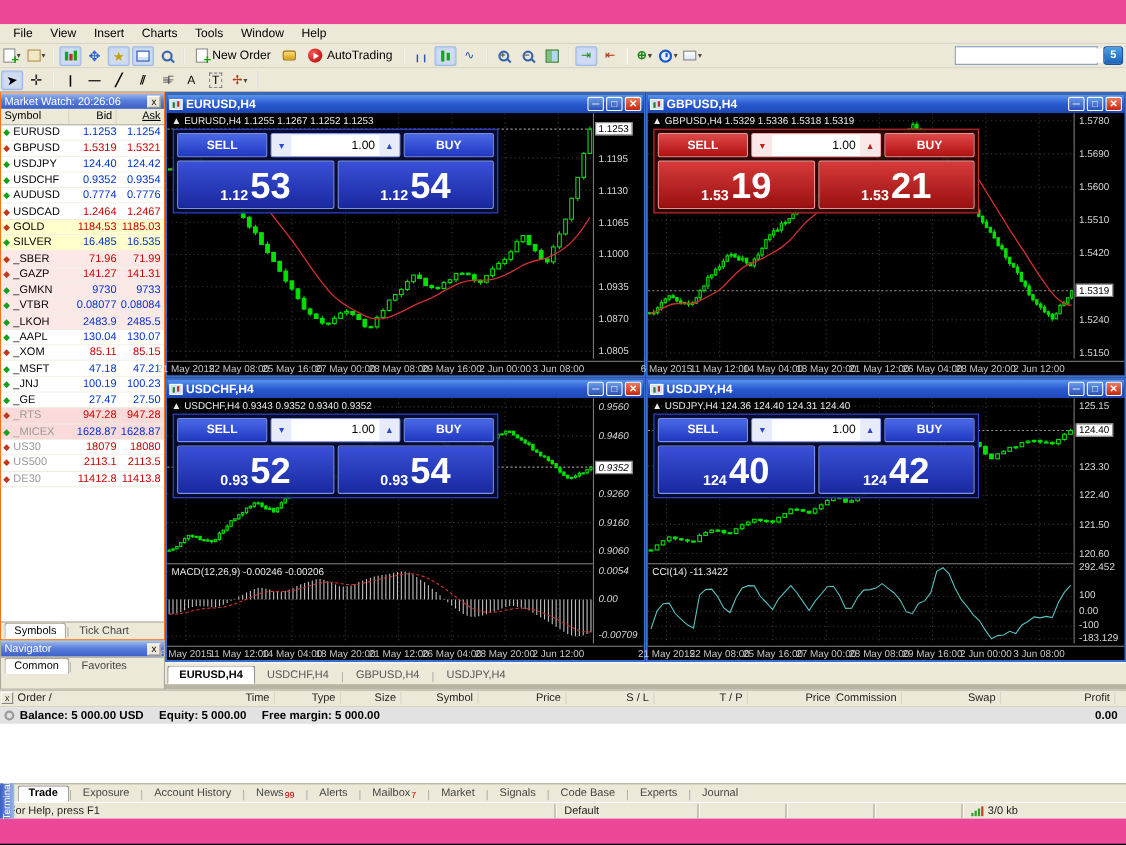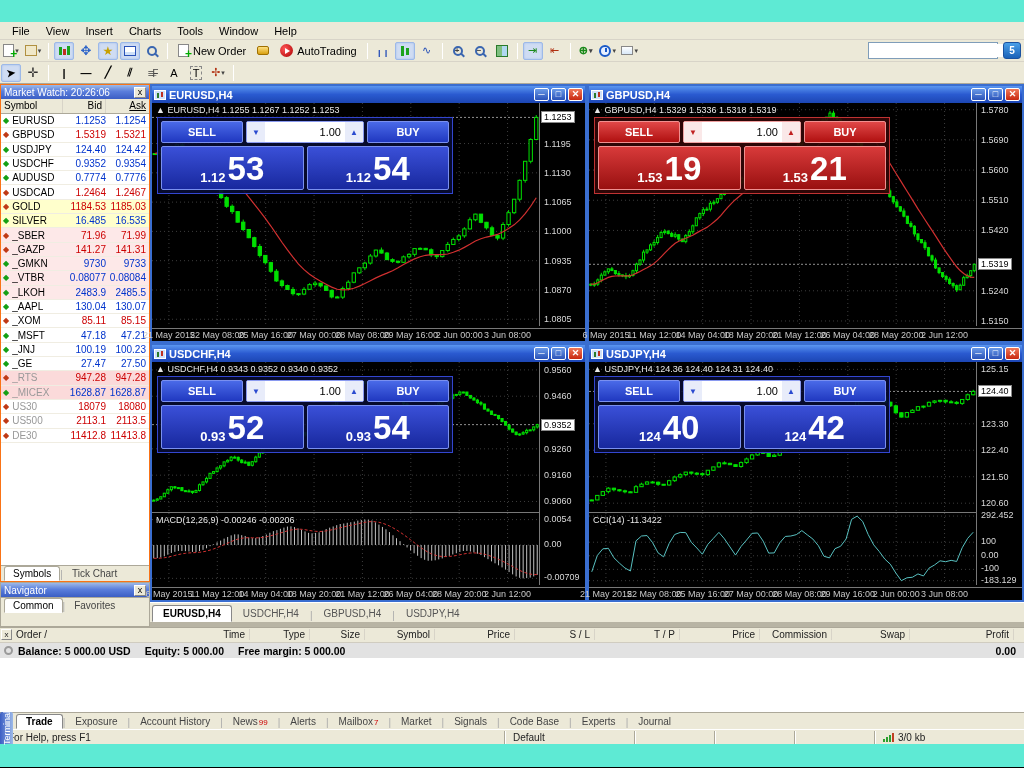--- a/index.html
+++ b/index.html
@@ -1,18 +1,18 @@
 <!DOCTYPE html>
 <html><head>
 <meta charset="utf-8">
 <style>
   * { margin:0; padding:0; box-sizing:border-box; }
   html,body { width:1024px; height:768px; background:#000; overflow:hidden;
     font-family:"Liberation Sans", sans-serif; font-size:11px; color:#000; }
-  .screen { position:relative; width:1024px; height:767px; background:#5eead4; }
+  .screen { position:relative; width:1024px; height:767px; background:#ec4899; }
   .app { position:absolute; left:0; top:22px; width:1024px; height:722px; background:#ece9d8; }
 
   
   .menubar { position:absolute; left:0; top:0; width:1024px; height:18px; background:#ece9d8;
     border-bottom:1px solid #d8d4c8; display:flex; align-items:center; padding-left:4px; }
   .menu-item { padding:2px 8px; cursor:default; }
   .toolbar { position:absolute; left:0; width:1024px; background:#ece9d8; display:flex; align-items:center; }
   .tb1 { top:18px; height:22px; border-bottom:1px solid #d8d4c8; }
   .tb2 { top:40px; height:22px; border-bottom:1px solid #aca899; }
   .tbtn { width:20px; height:18px; margin:0 1px; display:flex; align-items:center; justify-content:center;
@@ -1237,21 +1237,21 @@
               <rect x="370.1127272727273" y="70.63941230976255" width="2.110909090909091" height="1.3478784794871927" fill="#000" stroke="#00e000" stroke-width="1"></rect>
               <line x1="374.68636363636364" y1="66.7372051265714" x2="374.68636363636364" y2="72.37342465544144" stroke="#00e000" stroke-width="1"></line>
               <rect x="373.6309090909091" y="68.37556160805288" width="2.110909090909091" height="2.2638507017096714" fill="#000" stroke="#00e000" stroke-width="1"></rect>
               <line x1="378.20454545454544" y1="67.42486677054063" x2="378.20454545454544" y2="68.39394123768253" stroke="#00e000" stroke-width="1"></line>
               <rect x="377.1490909090909" y="67.85407201745429" width="2.110909090909091" height="1" fill="#000" stroke="#00e000" stroke-width="1"></rect>
               <line x1="381.7227272727273" y1="64.60396359969505" x2="381.7227272727273" y2="69.37718930140504" stroke="#00e000" stroke-width="1"></line>
               <rect x="380.66727272727275" y="64.9332768713" width="2.110909090909091" height="2.9207951461542905" fill="#000" stroke="#00e000" stroke-width="1"></rect>
               <line x1="385.2409090909091" y1="61.73734283625713" x2="385.2409090909091" y2="66.60372440216422" stroke="#00e000" stroke-width="1"></line>
               <rect x="384.18545454545455" y="62.63157894736831" width="2.110909090909091" height="2.301697923931684" fill="#000" stroke="#00e000" stroke-width="1"></rect>
             </svg>
-            <div class="paxis" style="height: 223px;">
+            <div class="paxis" style="height: 223px; font-style: italic;">
               <span class="ptick" style="top: 2.89474px;">0.9560</span>
               <span class="ptick" style="top: 29.2105px;">0.9460</span>
               <span class="ptick" style="top: 81.8421px;">0.9260</span>
               <span class="ptick" style="top: 108.158px;">0.9160</span>
               <span class="ptick" style="top: 134.474px;">0.9060</span>
               <span class="pcur" style="top: 56.6316px;">0.9352</span>
               <span class="ptick" style="top: 151.588px;">0.0054</span>
               <span class="ptick" style="top: 177px;">0.00</span>
               <span class="ptick" style="top: 210.365px;">-0.00709</span>
             </div>
@@ -1657,21 +1657,21 @@
       <span class="termclose">x</span>
     <span class="thcell" style="left: 16px; border-right: none;">Order  /</span>
           <span class="thcell" style="right: 774px;">Time</span>
           <span class="thcell" style="right: 714px;">Type</span>
           <span class="thcell" style="right: 659px;">Size</span>
           <span class="thcell" style="right: 589px;">Symbol</span>
           <span class="thcell" style="right: 509px;">Price</span>
           <span class="thcell" style="right: 429px;">S / L</span>
           <span class="thcell" style="right: 344px;">T / P</span>
           <span class="thcell" style="right: 264px;">Price</span>
-          <span class="thcell" style="right: 192px;">Commission</span>
+          <span class="thcell" style="right: 204px;">Commission</span>
           <span class="thcell" style="right: 114px;">Swap</span>
           <span class="thcell" style="right: 10px;">Profit</span>
         </div>
     <div class="balrow">
       <span class="dotico"></span>
       <span>Balance: 5 000.00 USD</span>
       <span>Equity: 5 000.00</span>
       <span>Free margin: 5 000.00</span>
       <span class="profit">0.00</span>
     </div>

